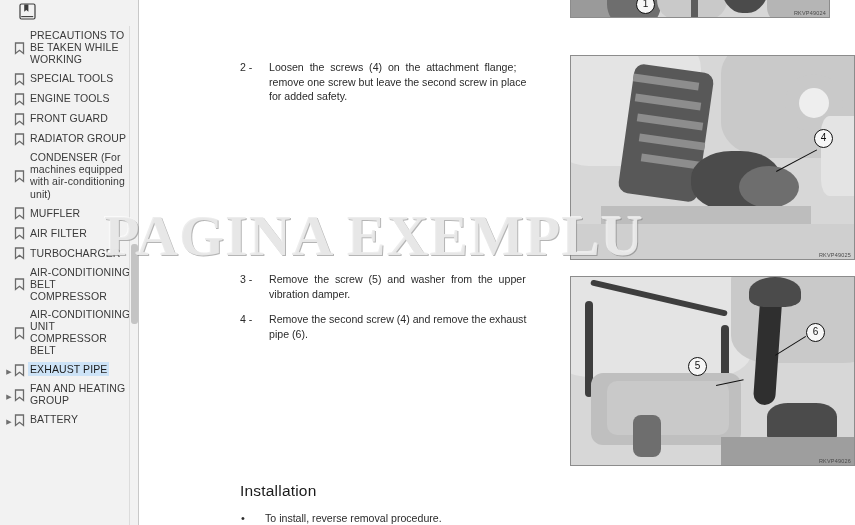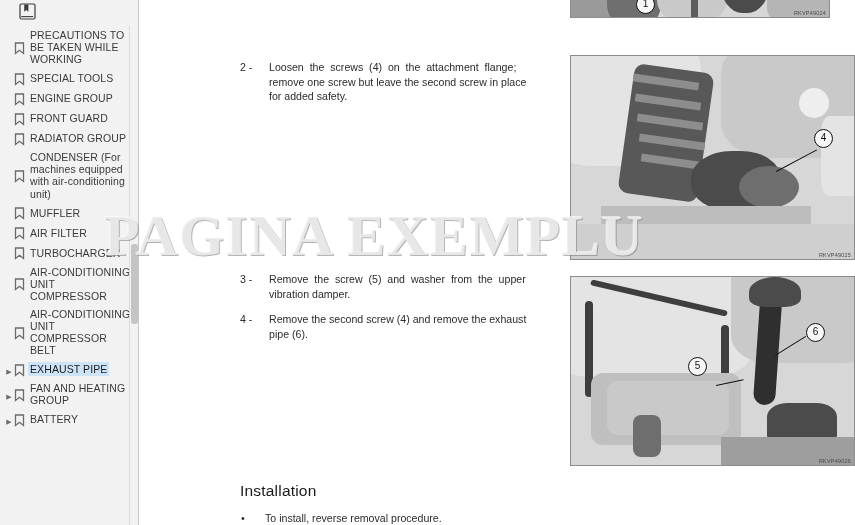--- a/index.html
+++ b/index.html
@@ -304,21 +304,21 @@
           </span>
           <span class="bm-label">SPECIAL TOOLS</span>
         </div>
         <div class="bm-row">
           <span class="bm-expander"></span>
           <span class="bm-icon">
             <svg width="11" height="13" viewBox="0 0 11 13">
               <path d="M1.5 1 h8 v10.5 l-4 -3.2 -4 3.2 z" fill="none" stroke="#6b6b6b" stroke-width="1.3"></path>
             </svg>
           </span>
-          <span class="bm-label">ENGINE GROUP</span>
+          <span class="bm-label">ENGINE TOOLS</span>
         </div>
         <div class="bm-row">
           <span class="bm-expander"></span>
           <span class="bm-icon">
             <svg width="11" height="13" viewBox="0 0 11 13">
               <path d="M1.5 1 h8 v10.5 l-4 -3.2 -4 3.2 z" fill="none" stroke="#6b6b6b" stroke-width="1.3"></path>
             </svg>
           </span>
           <span class="bm-label">FRONT GUARD</span>
         </div>
@@ -367,21 +367,21 @@
           </span>
           <span class="bm-label">TURBOCHARGER</span>
         </div>
         <div class="bm-row">
           <span class="bm-expander"></span>
           <span class="bm-icon">
             <svg width="11" height="13" viewBox="0 0 11 13">
               <path d="M1.5 1 h8 v10.5 l-4 -3.2 -4 3.2 z" fill="none" stroke="#6b6b6b" stroke-width="1.3"></path>
             </svg>
           </span>
-          <span class="bm-label">AIR-CONDITIONING UNIT COMPRESSOR</span>
+          <span class="bm-label">AIR-CONDITIONING BELT COMPRESSOR</span>
         </div>
         <div class="bm-row">
           <span class="bm-expander"></span>
           <span class="bm-icon">
             <svg width="11" height="13" viewBox="0 0 11 13">
               <path d="M1.5 1 h8 v10.5 l-4 -3.2 -4 3.2 z" fill="none" stroke="#6b6b6b" stroke-width="1.3"></path>
             </svg>
           </span>
           <span class="bm-label">AIR-CONDITIONING UNIT COMPRESSOR BELT</span>
         </div>

